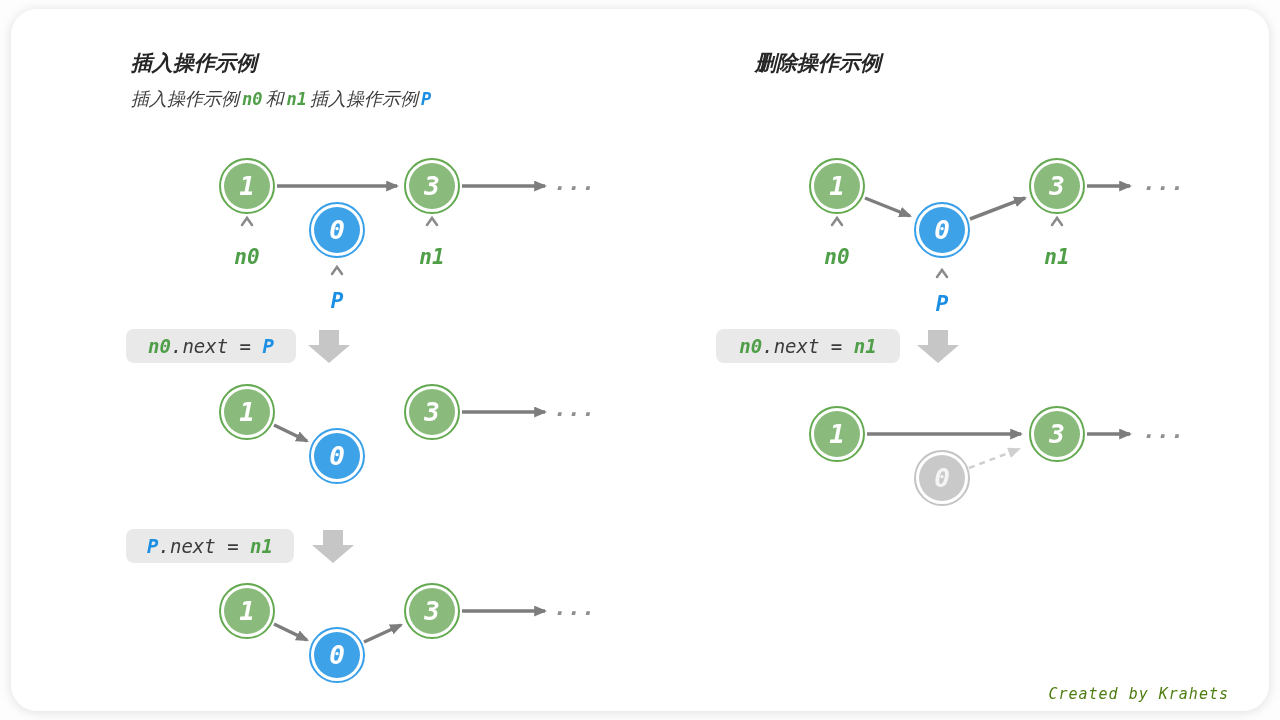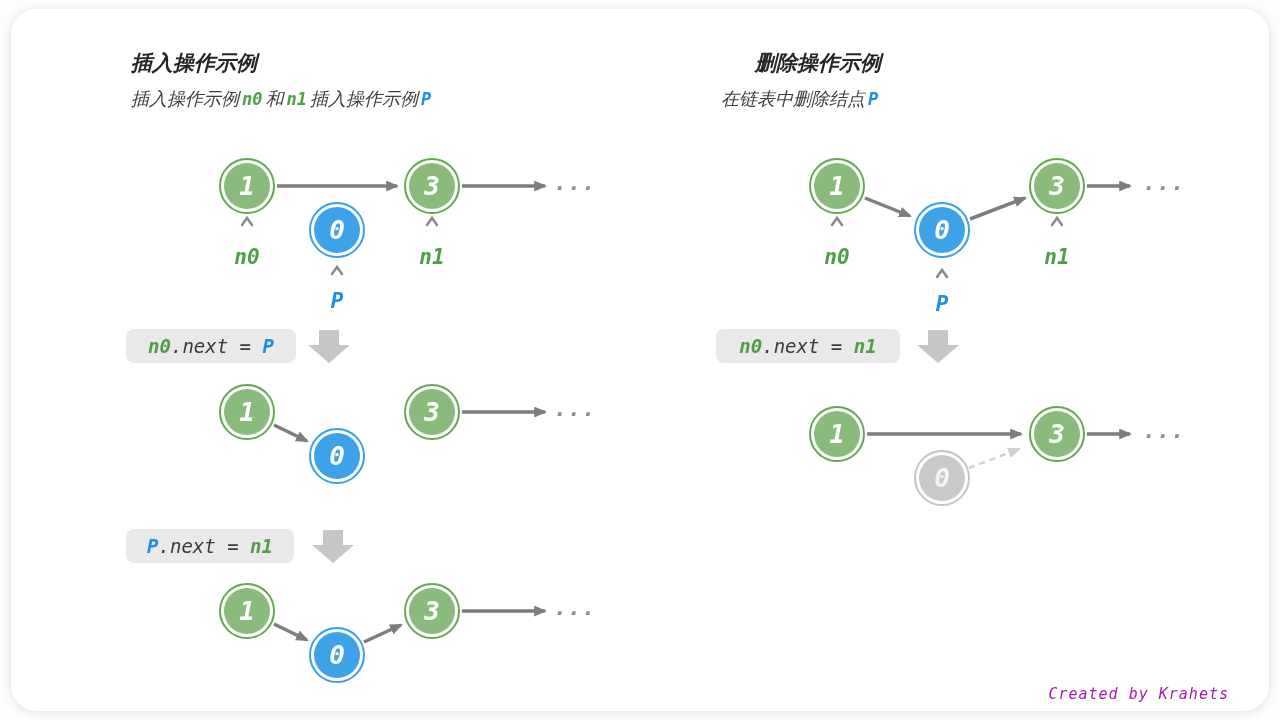--- a/index.html
+++ b/index.html
@@ -33,21 +33,21 @@
   .plabel.blue{color:#1b8fe4;}
 
   .dots{position:absolute;transform:translate(-50%,-70%);z-index:2;color:#8f8f8f;
         font-family:"DejaVu Sans Mono","Liberation Mono",monospace;font-weight:700;font-size:22px;letter-spacing:1px;}
 
   .code{position:absolute;height:34px;border-radius:8px;background:#e9e9e9;z-index:2;
         display:flex;align-items:center;justify-content:center;white-space:pre;
         font-family:"DejaVu Sans Mono","Liberation Mono",monospace;font-size:19px;color:#3b3b3b;box-sizing:border-box;}
   .code .lhs,.code .rhs{font-weight:700;}
 
-  .credit{position:absolute;z-index:2;color:#a21caf;font-size:15px;letter-spacing:1px;
+  .credit{position:absolute;z-index:2;color:#4d7c0f;font-size:15px;letter-spacing:1px;
           font-family:"DejaVu Sans Mono","Liberation Mono",monospace;}
 </style>
 </head>
 <body>
 
 <div class="canvas">
   <div class="card">
 
     <svg class="overlay" viewBox="0 0 1280 720">
       <defs>
@@ -86,21 +86,20 @@
 
       <polygon fill="#c6c6c6" points="308,321 328,321 328,336 339,336 318,354 297,336 308,336"></polygon>
       <polygon fill="#c6c6c6" points="312,521 332,521 332,536 343,536 322,554 301,536 312,536"></polygon>
       <polygon fill="#c6c6c6" points="917,321 937,321 937,336 948,336 927,354 906,336 917,336"></polygon>
     </svg>
 
     <div class="title" style="left:120px;top:40px">插入操作示例</div>
     <div class="subtitle" style="left:120px;top:78px"><span>插入操作示例</span><span class="tok tok-green">n0</span><span>和</span><span class="tok tok-green">n1</span><span>插入操作示例</span><span class="tok tok-blue">P</span></div>
 
     <div class="title" style="left:744px;top:40px">删除操作示例</div>
-    <div class="subtitle" style="left:710px;top:78px"><span>在链表中删除结点</span><span class="tok tok-blue">P</span></div>
 
     <div class="node green" style="left:208px;top:149px">
         <div class="inner">
           <span class="nv">1</span>
         </div>
       </div>
     <div class="node blue" style="left:298px;top:193px">
         <div class="inner">
           <span class="nv">0</span>
         </div>

